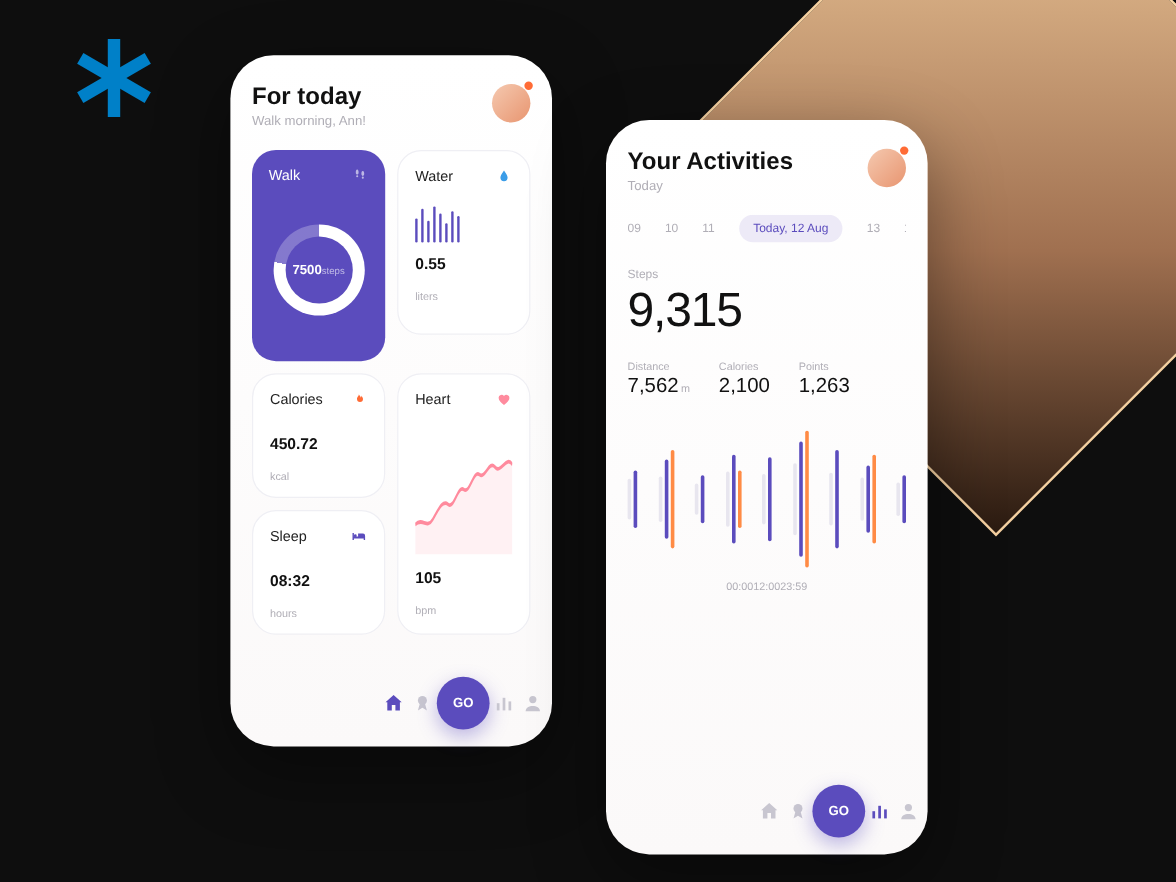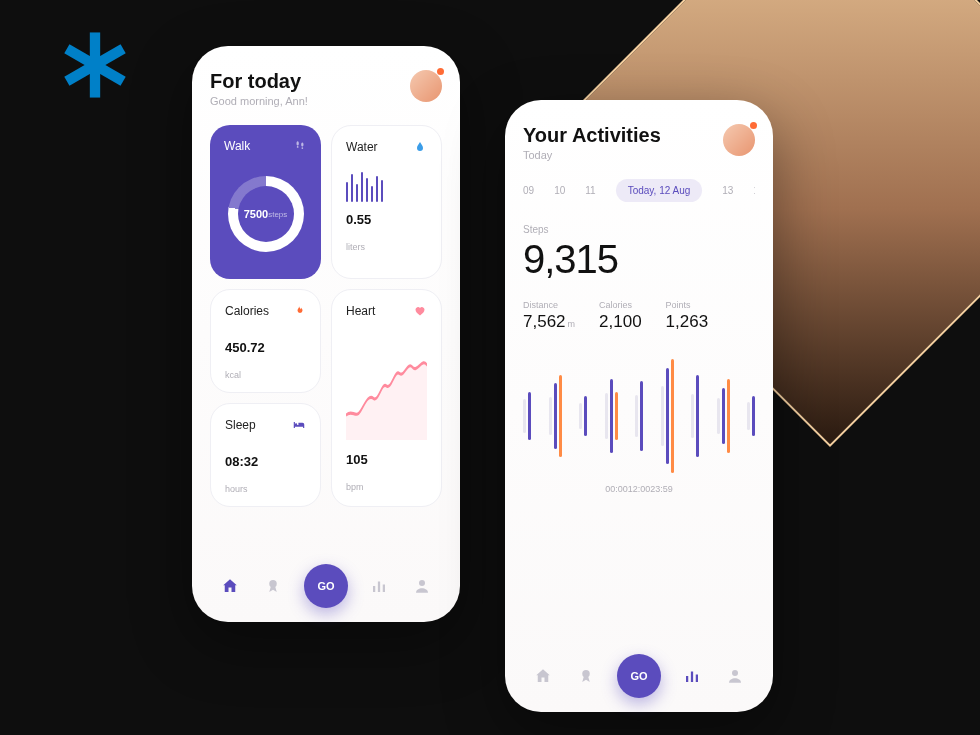--- a/index.html
+++ b/index.html
@@ -37,21 +37,21 @@
 .steps-label{font-size:10px;color:#b0aeb6;margin-bottom:2px}
 .steps-val{font-size:40px;font-weight:400;color:#111;letter-spacing:-1px;margin-bottom:18px}
 .stats-row{display:flex;gap:24px;margin-bottom:24px}
 .stat-col .lbl{font-size:9px;color:#b0aeb6;margin-bottom:2px}
 .stat-col .num{font-size:17px;font-weight:400;color:#111}
 .stat-col .num .sm{font-size:9px;color:#b0aeb6;margin-left:2px}
 .activity-chart{display:flex;align-items:center;justify-content:space-between;height:120px;margin-bottom:8px}
 .bar-group{display:flex;gap:2px;align-items:center;height:100%;justify-content:center}
 .bar{width:3px;border-radius:2px}
 .time-row{display:flex;justify-content:center;font-size:9px;color:#b0aeb6;padding:0 4px}
-.bottom-nav{position:absolute;bottom:14px;left:0;right:0;display:flex;align-items:center;justify-content:space-between;padding:0 26px}
+.bottom-nav{position:absolute;bottom:14px;left:0;right:0;display:flex;align-items:center;justify-content:flex-end;padding:0 4px}
 .nav-item{width:24px;height:24px;display:flex;align-items:center;justify-content:center;color:#c8c6d0;cursor:pointer}
 .nav-item.active{color:#5b4cbd}
 .go-btn{width:44px;height:44px;border-radius:50%;background:#5b4cbd;color:#fff;font-size:11px;font-weight:600;display:flex;align-items:center;justify-content:center;cursor:pointer;box-shadow:0 6px 16px rgba(91,76,189,.4)}
 </style>
 </head>
 <body>
 
 <div class="bg-gradient"></div>
 
 <svg class="asterisk" viewBox="0 0 100 100">
@@ -59,27 +59,27 @@
     <line x1="50" y1="6" x2="50" y2="94"></line>
     <line x1="12" y1="28" x2="88" y2="72"></line>
     <line x1="12" y1="72" x2="88" y2="28"></line>
   </g>
 </svg>
 
 <div class="phone phone-1">
   <div class="header">
     <div class="header-text">
       <h1>For today</h1>
-      <p>Good morning, Ann!</p>
+      <p>Walk morning, Ann!</p>
     </div>
     <div class="avatar"></div>
   </div>
 
   <div class="grid">
-    <div class="card primary" style="height:154px">
+    <div class="card primary" style="height:176px">
       <div class="card-top">
         <span>Walk</span>
         <span class="icon-slot">
           <svg width="14" height="14" viewBox="0 0 24 24" fill="rgba(255,255,255,.6)">
               <path d="M8 4c1.5 0 2 2 2 4s-1 3-2 3-2-1-2-3 .5-4 2-4zm0 8c1 0 1.5.5 1.5 1.5S9 15 8 15s-1.5-.5-1.5-1.5S7 12 8 12zm8-6c1.5 0 2 2 2 4s-1 3-2 3-2-1-2-3 .5-4 2-4zm0 8c1 0 1.5.5 1.5 1.5S17 17 16 17s-1.5-.5-1.5-1.5.5-1.5 1.5-1.5z"></path>
             </svg>
         </span>
       </div>
       <div class="ring-wrap">
         <div class="ring">

